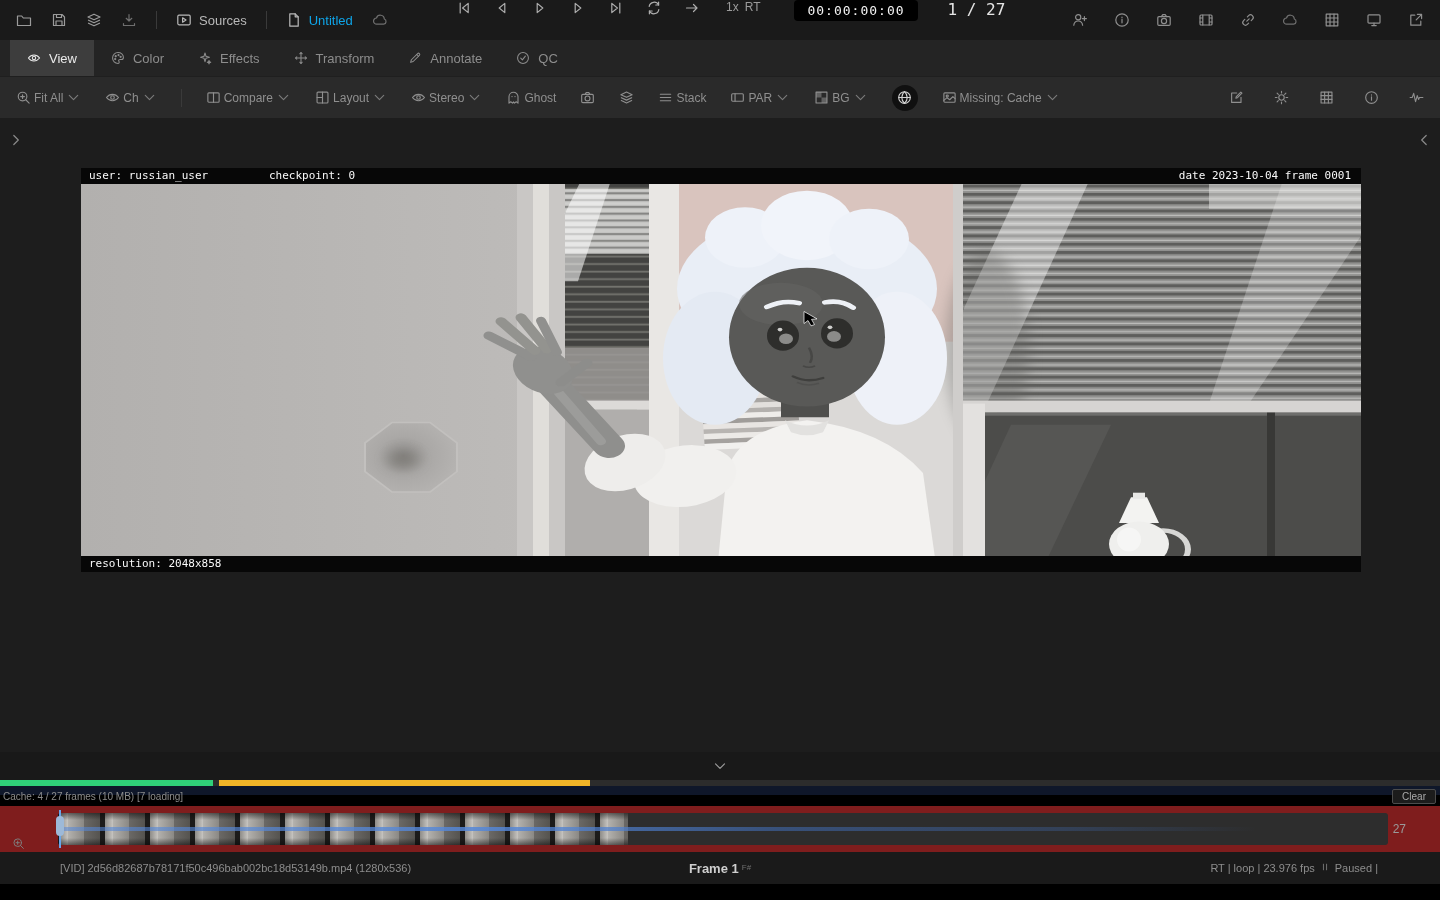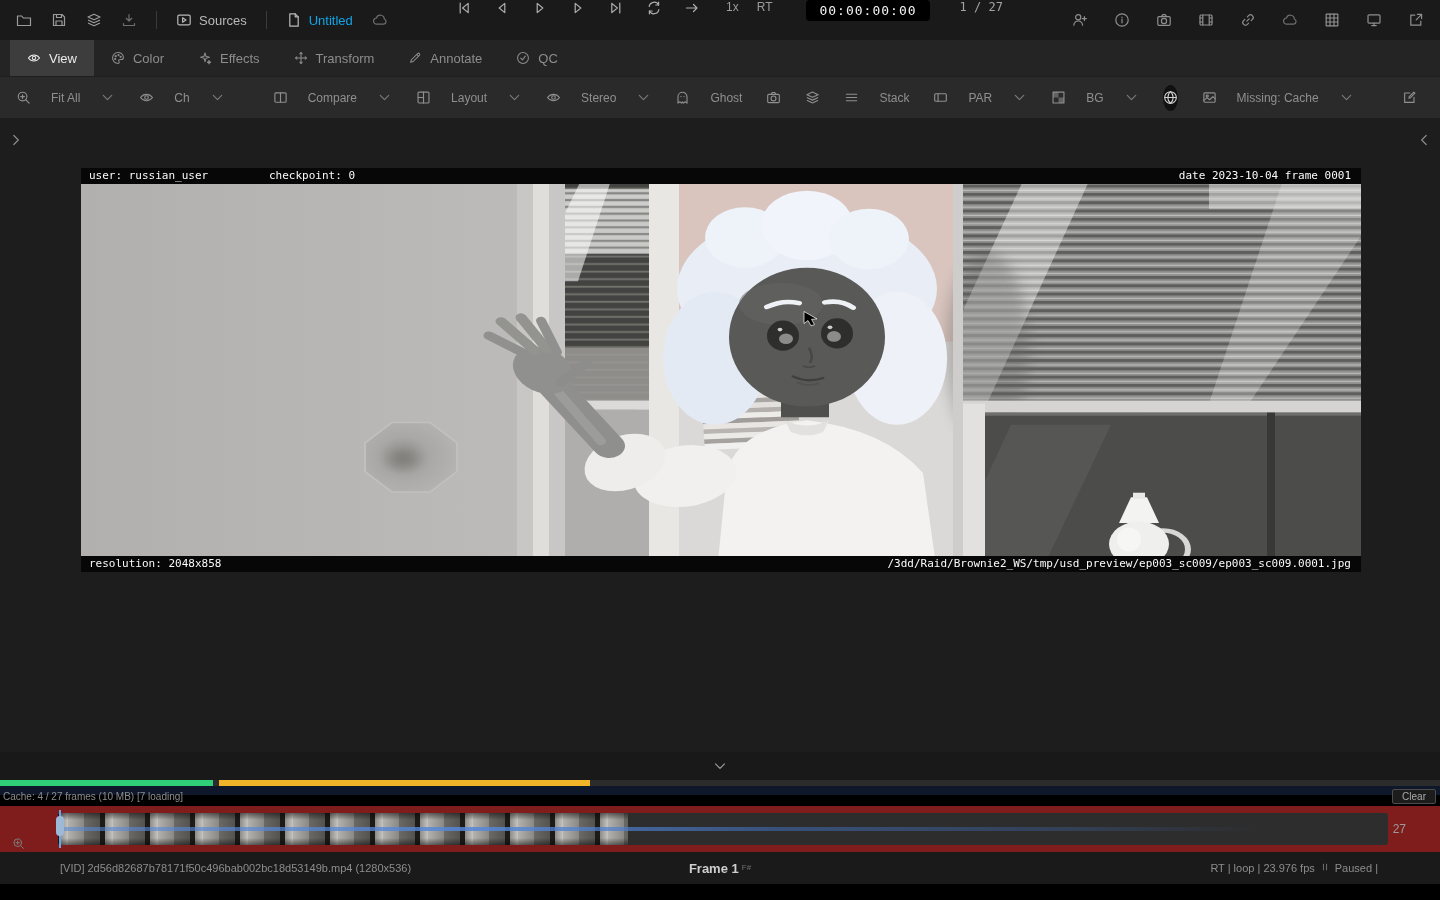--- a/index.html
+++ b/index.html
@@ -13,35 +13,35 @@
 
 
 .titlebar{position:absolute;left:0;top:0;width:100%;height:40px;background:#1a1a1a;color:#9b9b9b}
 .tb-left{position:absolute;left:16px;top:0;height:40px;display:flex;align-items:center;gap:19px}
 .txtbtn{font-size:13px;color:#b9b9b9}
 .session-name{color:#0ea5e9}
 .dim{color:#6f6f6f}
 .tb-center{position:absolute;left:456px;top:0;height:40px;display:flex;align-items:flex-start}
 .transport{display:flex;align-items:center;gap:22px;color:#adadad}
 .speed{margin-left:26px;font-size:12px}
-.rt{margin-left:18px;font-size:12px}
+.rt{margin-left:6px;font-size:12px}
 .timecode{margin-left:34px;background:#000;border-radius:4px;padding:3px 13px;font-family:"DejaVu Sans Mono",monospace;font-size:13px;color:#f2f2f2;letter-spacing:1px}
-.fcounter{margin-left:30px;font-family:"DejaVu Sans Mono",monospace;font-size:12px;color:#a3a3a3}
+.fcounter{margin-left:30px;font-family:"DejaVu Sans Mono",monospace;font-size:16px;color:#e5e5e5}
 .tb-right{position:absolute;right:16px;top:0;height:40px;display:flex;align-items:center;gap:26px;color:#8f8f8f}
 
 
 .tabbar{position:absolute;left:0;top:40px;width:100%;height:36px;background:#242424;display:flex;align-items:stretch;padding-left:10px}
 .tab{display:flex;align-items:center;gap:8px;padding:12px 17px;font-size:13px;color:#8d8d8d}
 .tab .ic svg{width:14px;height:14px}
 .tab.active{background:#3d3d3d;color:#eaeaea}
 
 
 .toolbar{position:absolute;left:0;top:76px;width:100%;height:42px;background:#2a2a2a;display:flex;align-items:center;padding:0 16px;gap:24px;font-size:12px;color:#8f8f8f;border-top:1px solid #1f1f1f}
 .toolbar .ic svg{width:15px;height:15px}
-.titem{display:inline-flex;align-items:center;gap:20px;white-space:nowrap}
+.titem{display:inline-flex;align-items:center;gap:3px;white-space:nowrap}
 .caret{opacity:.8}
 .globe-btn{width:26px;height:26px;border-radius:50%;background:#101010;justify-content:center;color:#d2d2d2}
 .tb-spacer{flex:1}
 .tool-right{display:flex;align-items:center;gap:30px}
 
 
 .viewer{position:absolute;left:0;top:118px;width:100%;height:634px;background:#1d1d1d}
 .panel-toggle{position:absolute;top:14px;color:#8a8a8a}
 .panel-toggle.left{left:8px}
 .panel-toggle.right{right:8px}
@@ -688,21 +688,20 @@
         </g>
         <path d="M723 190 l0 16 4 -4 3 7 3.5 -1.6 -3 -7 5.5 -0.6 z" fill="#000" stroke="#fff" stroke-width="0.8"></path>
       </svg>
       <div class="frame-bar top">
         <span class="fb-user">user: russian_user</span>
         <span class="fb-checkpoint">checkpoint: 0</span>
         <span class="fb-date">date 2023-10-04 frame 0001</span>
       </div>
       <div class="frame-bar bottom">
         <span class="fb-res">resolution: 2048x858</span>
-        <span class="fb-path">/3dd/Raid/Brownie2_WS/tmp/usd_preview/ep003_sc009/ep003_sc009.0001.jpg</span>
       </div>
     </div>
   </main>
 
   <div class="collapse-band">
     <button>
         <span class="ic">
           <svg viewBox="0 0 16 16" fill="none" stroke="currentColor" stroke-width="1.2" stroke-linecap="round" stroke-linejoin="round">
             <path d="M3.5 5.8 8 10.3l4.5-4.5"></path>
           </svg>

